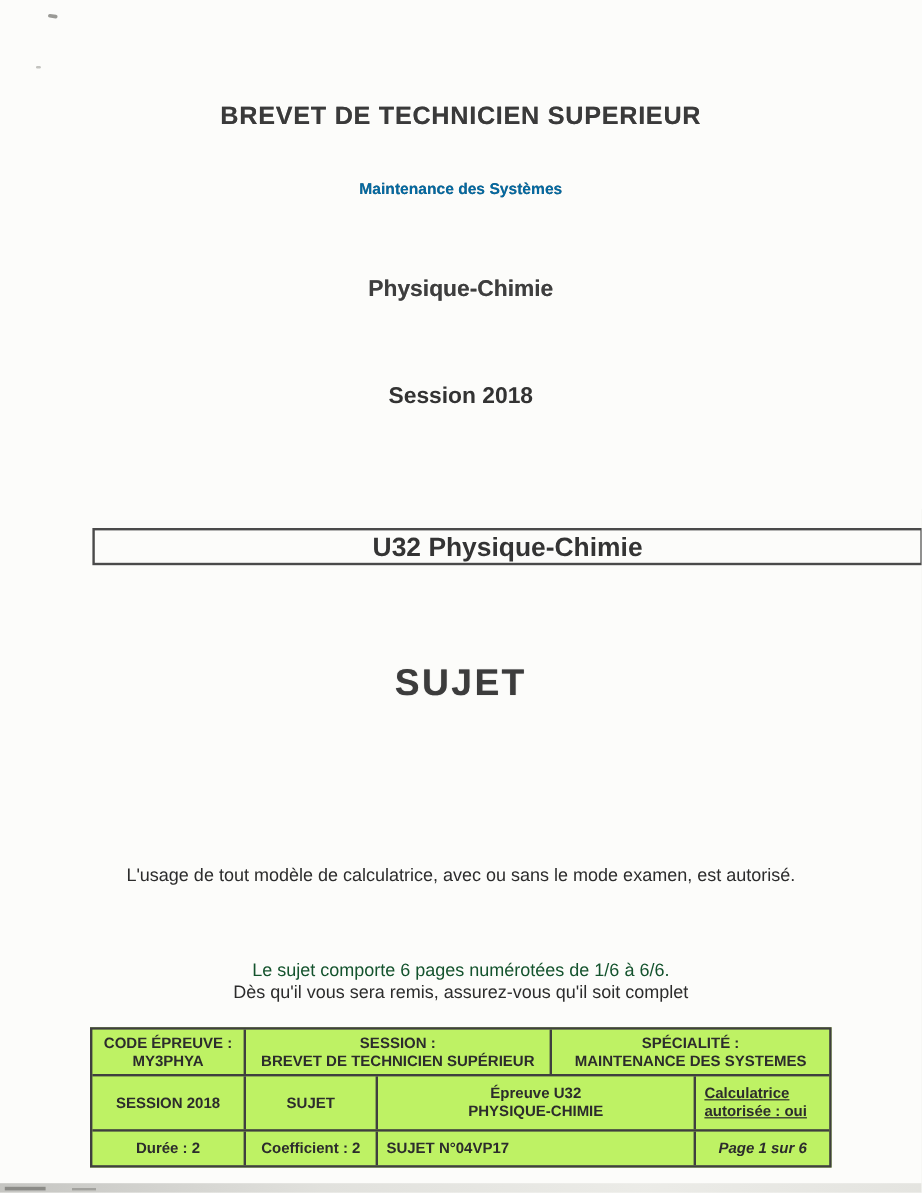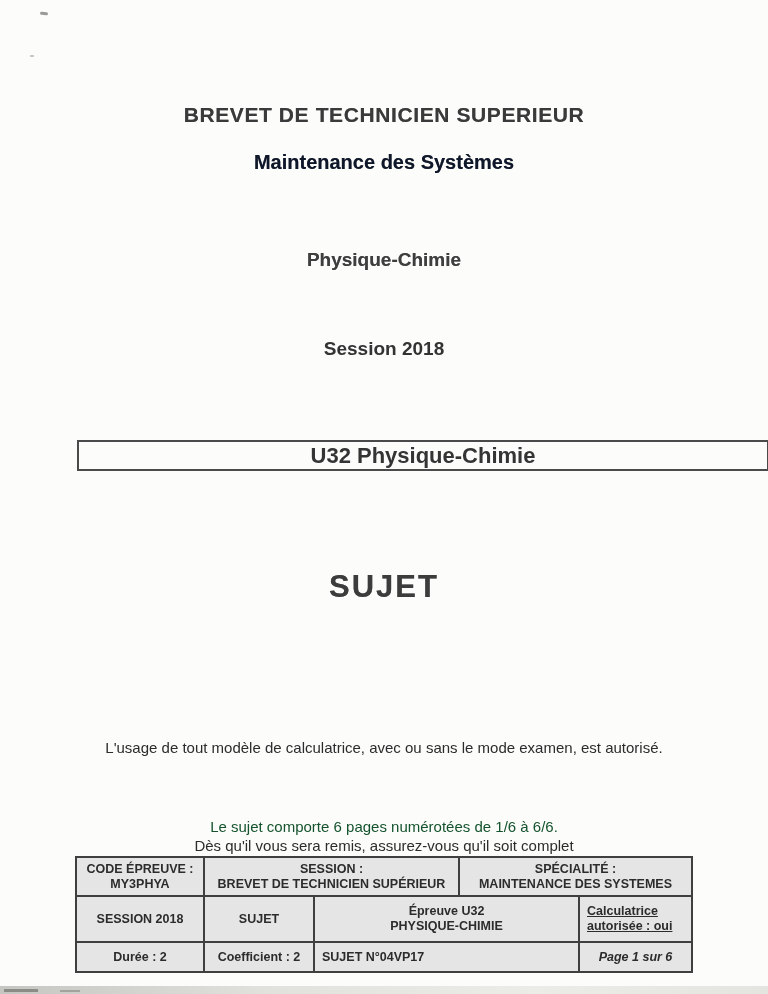--- a/index.html
+++ b/index.html
@@ -15,35 +15,34 @@
     margin: 0 auto;
     background: #fcfcfa;
     color: #2e2e2e;
     overflow: hidden;
   }
   .abs-center {
     position: absolute;
     left: 0;
     right: 0;
     text-align: center;
-    margin-top: 18px;
   }
   .title {
     top: 85px;
     font-size: 21px;
     font-weight: bold;
     letter-spacing: 0.6px;
     color: #3a3a3a;
     text-shadow: 0 0 0.5px rgba(70,70,70,0.7);
   }
   .program {
-    top: 133px;
-    font-size: 20px;
-    font-weight: bold;
-    color: #0f172a;
+    top: 150px;
+    font-size: 13px;
+    font-weight: bold;
+    color: #0369a1;
     text-shadow: 0 0 0.5px rgba(70,70,70,0.7);
   }
   .subject {
     top: 231px;
     font-size: 19px;
     font-weight: bold;
     color: #3e3e3e;
     text-shadow: 0 0 0.5px rgba(80,80,80,0.7);
   }
   .session {
@@ -81,21 +80,21 @@
   }
   .pages-note-1 { top: 800px; font-size: 15px; color: #14532d; }
   .pages-note-2 { top: 819px; font-size: 15px; color: #2c2c2c; }
 
   .footer-table {
     position: absolute;
     left: 75px;
     top: 856px;
     width: 618px;
     border: 2px solid #3f3f3f;
-    background: #e5e5e5;
+    background: #bef264;
     font-size: 12.5px;
     font-weight: bold;
     color: #2c2c2c;
   }
   .t-row {
     display: flex;
     align-items: stretch;
   }
   .t-row + .t-row { border-top: 2px solid #3f3f3f; }
   .t-cell {

